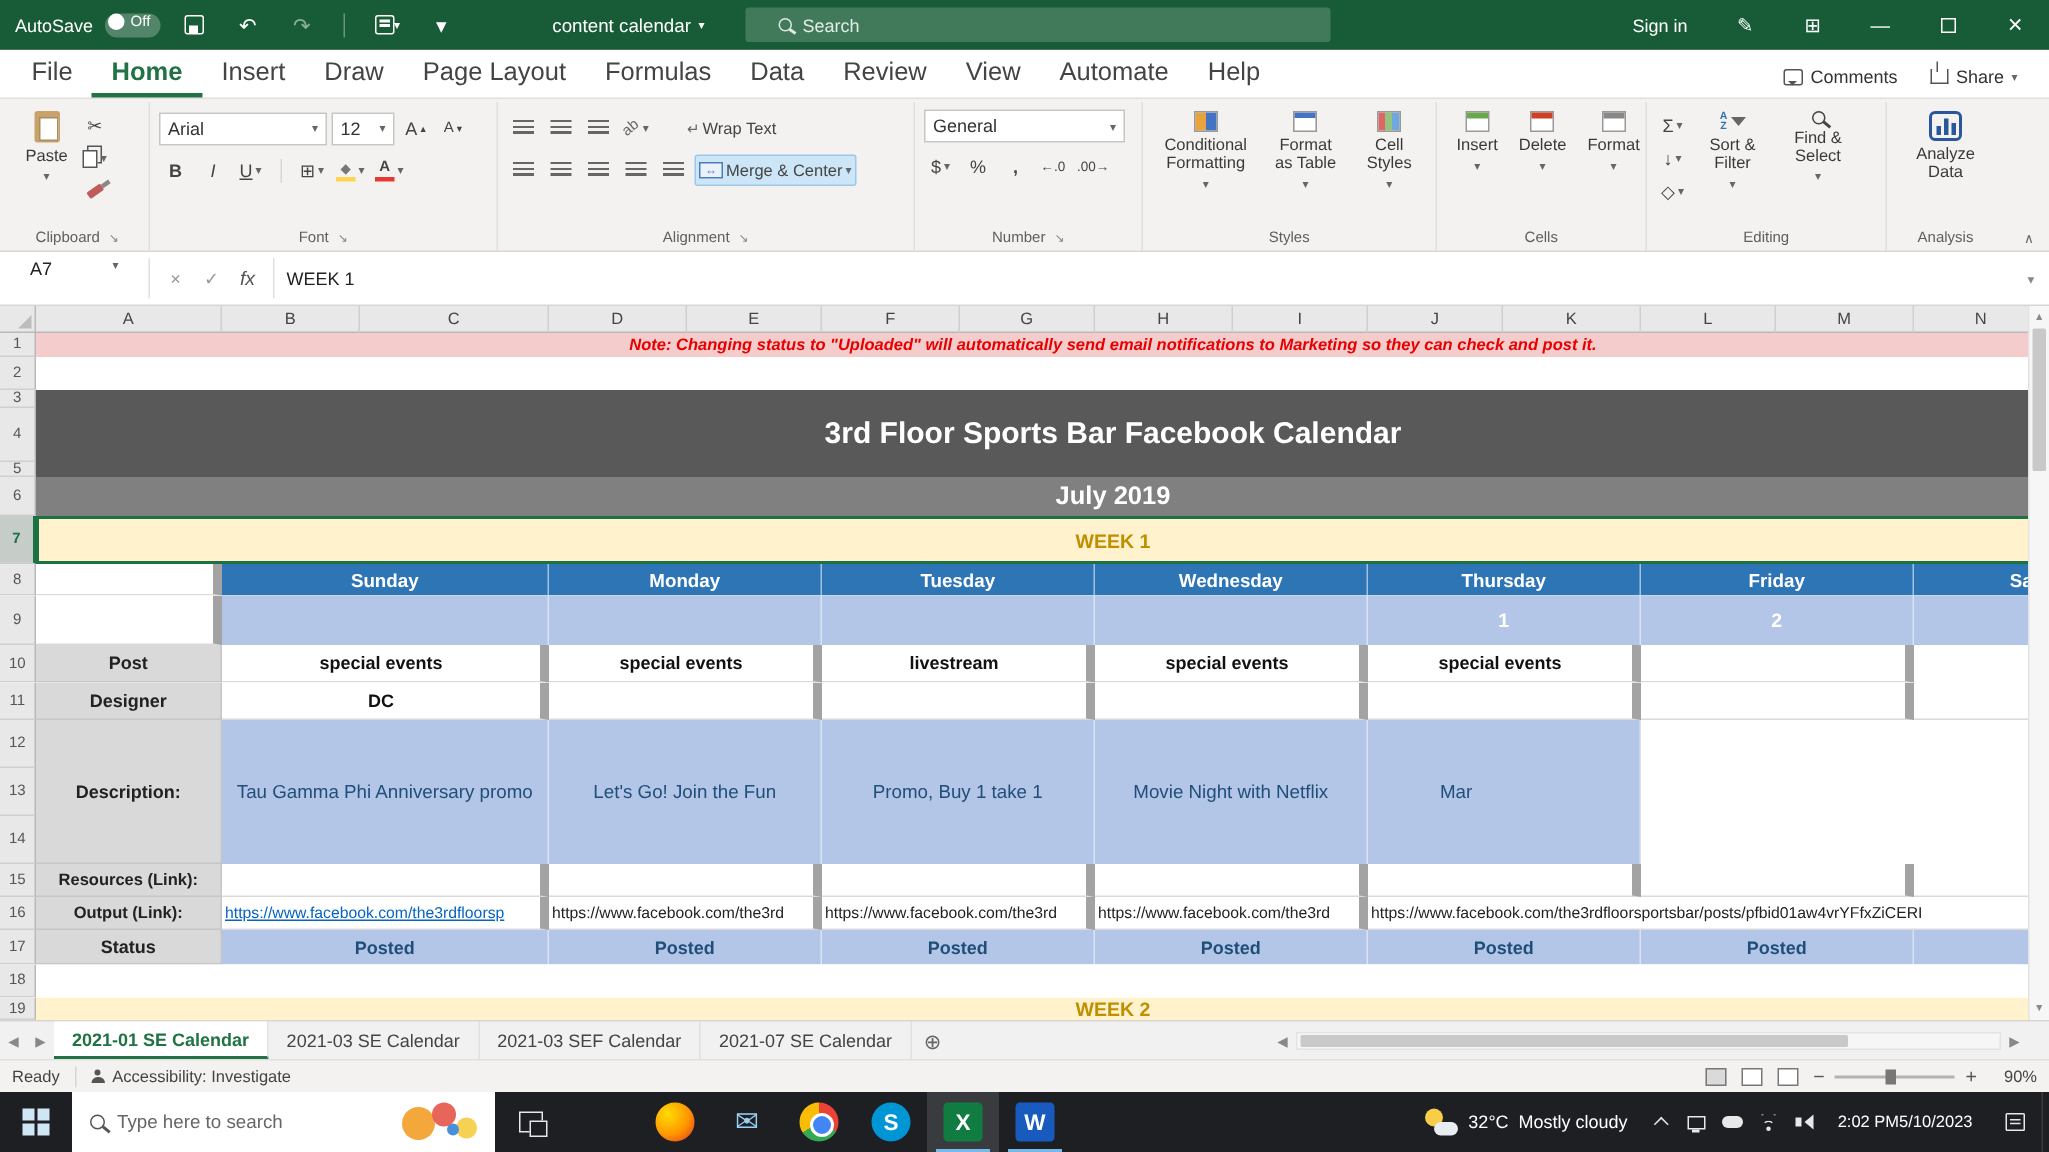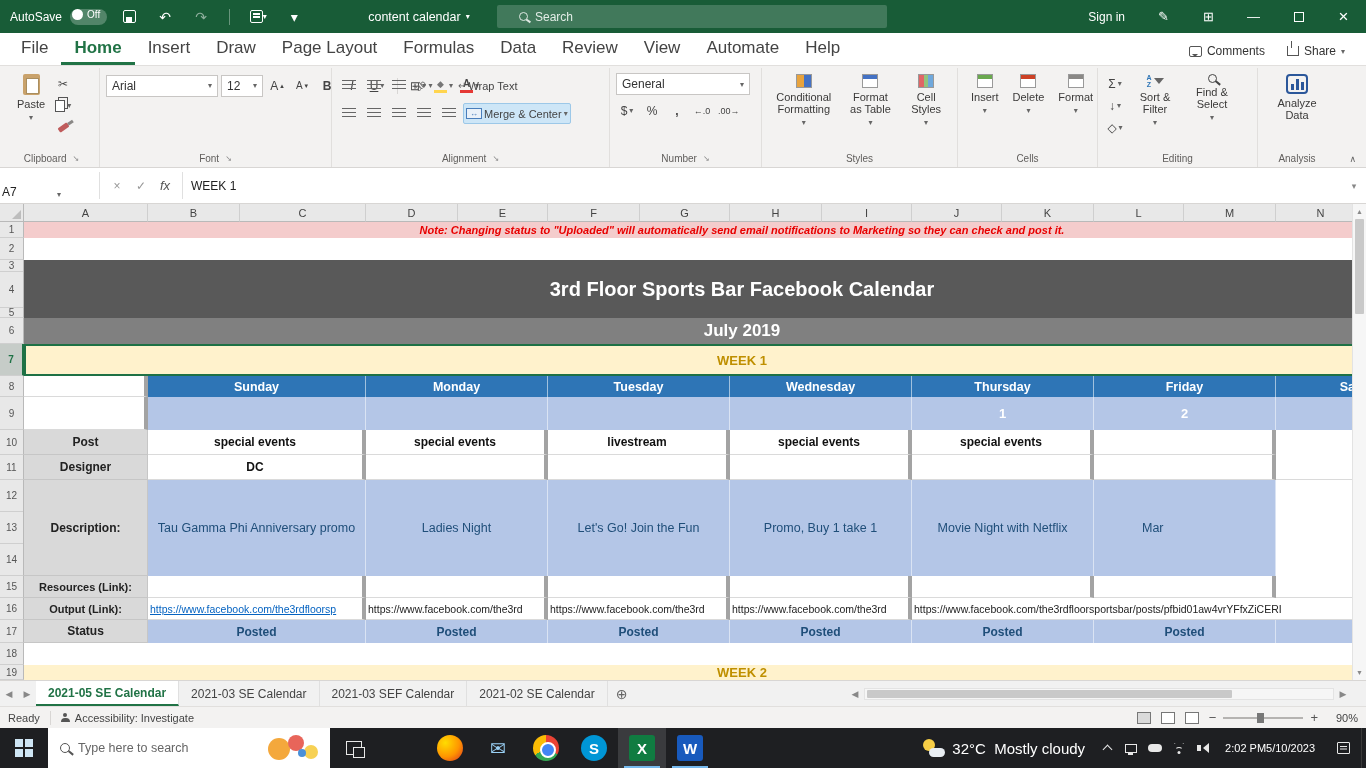--- a/index.html
+++ b/index.html
@@ -75,21 +75,21 @@
   .mag-ic{width:9px;height:9px;border:1.6px solid #444;border-radius:50%;position:relative}
   .mag-ic i{position:absolute;width:6px;height:1.6px;background:#444;right:-5px;bottom:-2px;transform:rotate(40deg)}
   .funnel{width:0;height:0;border:5px solid transparent;border-top:6px solid #666;position:relative;top:2px}
   .azcol{display:flex;flex-direction:column;font-size:7px;line-height:7px;font-weight:bold;color:#2E75B6}
   .ad-ic{width:22px;height:20px;border:2px solid #2B579A;border-radius:4px;display:flex;align-items:flex-end;justify-content:center;gap:2px;padding:2px}
   .ad-ic b{width:3px;background:#2B579A}
   .collapse-chev{position:absolute;right:10px;bottom:3px;font-size:9px;color:#666;cursor:pointer}
 
   
   .fbar{height:36px;background:#fff;display:flex;align-items:stretch;flex:none;border-bottom:1px solid #D8D6D4;padding:4px 0}
-  .namebox{width:100px;display:flex;align-items:flex-end;border-right:1px solid #E0E0E0;padding-left:2px}
+  .namebox{width:100px;display:flex;align-items:flex-start;border-right:1px solid #E0E0E0;padding-left:20px}
   .namebox input{border:none;outline:none;width:55px;font-size:12px;font-family:"Liberation Sans",sans-serif;color:#222}
   .fbtns{display:flex;align-items:center;gap:2px;padding:0 6px;border-right:1px solid #E0E0E0}
   .fbtn{width:22px;height:22px;display:flex;align-items:center;justify-content:center;color:#999;font-size:12px;cursor:pointer}
   .fxi{color:#555;font-style:italic;font-size:13px}
   .fcontent{flex:1;display:flex;align-items:center;padding-left:8px;font-size:12px;color:#222}
   .fexpand{width:24px;display:flex;align-items:center;justify-content:center;color:#888;font-size:9px;cursor:pointer}
 
   
   .sheet{position:relative;height:476px;flex:none;overflow:hidden;background:#fff}
   .hdrrow{display:flex;height:18px;width:1366px}
@@ -102,21 +102,21 @@
   .rhsub{flex:none;display:flex;align-items:center;justify-content:center;border-bottom:1px solid #CFCFCF;overflow:hidden}
   .rhsub:last-child{border-bottom:none}
   .rhsel{background:#C6CCC8;color:#1E7145;font-weight:bold;border-right:2px solid #1E7145}
   .cell{display:flex;align-items:center;justify-content:center;overflow:hidden;white-space:nowrap;cursor:cell}
   .cA{width:124px;flex:none}
   .cSun{width:218px;flex:none}
   .cDay{width:182px;flex:none}
   .cSat{width:182px;flex:none}
   .wide{width:1436px;flex:none}
   .fillw{flex:1;min-width:0}
-  .gl{border-right:4px solid #a3a3a3;border-bottom:1px solid #DADADA;background:#fff}
+  .gl{border-right:6px solid #a3a3a3;border-bottom:1px solid #DADADA;background:#fff}
   .lab{background:#D9D9D9;font-weight:bold;font-size:12px;color:#222;border-right:1px solid #C6C6C6;border-bottom:1px solid #C6C6C6}
   .note{background:#F4CCCC;color:#E80000;font-weight:bold;font-style:italic;font-size:11px}
   .btitle{background:#595959;color:#fff;font-weight:bold;font-size:20px}
   .bmonth{background:#808080;color:#fff;font-weight:bold;font-size:17px}
   .bweek{background:#FFF2CC;color:#BF8F00;font-weight:bold;font-size:13px}
   .sel{border:2px solid #1E7145}
   .dhdr{background:#2E75B6;color:#fff;font-weight:bold;font-size:12.5px;border-right:1px solid rgba(255,255,255,.55)}
   .dt{background:#B4C6E7;color:#fff;font-weight:bold;font-size:13px;border-right:1px solid rgba(255,255,255,.5)}
   .desc{background:#B4C6E7;color:#1F4E79;font-size:12.5px;border-right:1px solid rgba(255,255,255,.5)}
   .stat{background:#B4C6E7;color:#1F4E79;font-weight:bold;font-size:12px;border-right:1px solid rgba(255,255,255,.5)}
@@ -182,21 +182,21 @@
   .appsq{width:26px;height:26px;border-radius:3px;display:flex;align-items:center;justify-content:center;color:#fff;font-weight:bold;font-size:15px}
   .excel-sq{background:#107C41}
   .word-sq{background:#185ABD}
   .openline{position:absolute;bottom:0;left:6px;right:6px;height:2.5px;background:#76B9ED}
   .tkbtn.activeapp{background:#3a3b3e}
   .tray{margin-left:auto;display:flex;align-items:center;height:100%}
   .weather{display:flex;align-items:center;gap:7px;padding:0 10px;height:100%;cursor:pointer}
   .suncloud{position:relative;width:22px;height:18px}
   .suncloud .sun{position:absolute;left:0;top:0;width:12px;height:12px;border-radius:50%;background:#F7CE46}
   .suncloud .cloud{position:absolute;right:0;bottom:0;width:16px;height:9px;border-radius:6px;background:#E8EDF2}
-  .wtxt{font-size:15px;white-space:nowrap}
+  .wtxt{font-size:12px;white-space:nowrap}
   .trayic{width:24px;height:40px;display:flex;align-items:center;justify-content:center;cursor:pointer}
   .chevup{width:7px;height:7px;border-left:1.6px solid #e8e8e8;border-top:1.6px solid #e8e8e8;transform:rotate(45deg);margin-top:3px}
   .monic{width:12px;height:9px;border:1.4px solid #e8e8e8;position:relative}
   .monic::after{content:"";position:absolute;left:2px;bottom:-3px;width:5px;height:1.5px;background:#e8e8e8}
   .cloudic{width:14px;height:8px;border-radius:6px;background:#e8e8e8}
   .wifiic{position:relative;width:14px;height:11px;overflow:hidden}
   .wifiic b{position:absolute;left:50%;bottom:-1px;transform:translateX(-50%);border:1.6px solid #e8e8e8;border-radius:50%;border-bottom-color:transparent;border-left-color:transparent;border-right-color:transparent}
   .w1{width:14px;height:14px}.w2{width:8px;height:8px}.w3{width:3px;height:3px;background:#e8e8e8;border:none!important;border-radius:50%;bottom:0!important}
   .spk{display:flex;align-items:center}
   .spk .bx{width:4px;height:6px;background:#e8e8e8}
@@ -298,21 +298,21 @@
             </span>
         </div>
       </div>
       <div class="glabel">
           <span>Clipboard</span>
           <span class="launcher">↘</span>
         </div>
     </div>
 
     <div class="rgroup" style="width:232px">
-      <div class="rbody" style="flex-direction:row;gap:3px;padding-top:3px">
+      <div class="rbody" style="flex-direction:column;gap:3px;padding-top:3px">
         <div class="fontrow">
           <span class="combo" style="width:112px">
               <span>Arial</span>
               <span class="chev">▾</span>
             </span>
           <span class="combo" style="width:42px">
               <span>12</span>
               <span class="chev">▾</span>
             </span>
           <span class="sbtn">
@@ -649,21 +649,20 @@
     </div>
 
     <div class="row" style="height:96px">
       <div class="rh rhstack">
         <div class="rhsub" style="height:32px">12</div>
         <div class="rhsub" style="height:32px">13</div>
         <div class="rhsub" style="flex:1">14</div>
       </div>
       <div class="cell cA lab">Description:</div>
       <div class="cell cSun desc">Tau Gamma Phi Anniversary promo</div>
-      <div class="cell cDay desc">Ladies Night</div>
       <div class="cell cDay desc">Let's Go! Join the Fun</div>
       <div class="cell cDay desc">Promo, Buy 1 take 1</div>
       <div class="cell cDay desc">Movie Night with Netflix</div>
       <div class="cell cSat desc" style="justify-content:flex-start;padding-left:48px">Mar</div>
     </div>
 
     <div class="row" style="height:22px">
       <div class="rh">15</div>
       <div class="cell cA lab" style="font-size:11px">Resources (Link):</div>
       <div class="cell cSun gl"></div>
@@ -711,24 +710,24 @@
       <span class="scrarrow">▲</span>
       <div class="vthumb"></div>
       <div class="vfill"></div>
       <span class="scrarrow">▼</span>
     </div>
   </div>
 
   <div class="tabbar">
     <span class="tnav">◀</span>
     <span class="tnav">▶</span>
-    <span class="stab active">2021-05 SE Calendar</span>
+    <span class="stab active">2021-01 SE Calendar</span>
     <span class="stab">2021-03 SE Calendar</span>
     <span class="stab">2021-03 SEF Calendar</span>
-    <span class="stab">2021-02 SE Calendar</span>
+    <span class="stab">2021-07 SE Calendar</span>
     <span class="addsheet">⊕</span>
     <div class="hscroll">
       <span class="tnav">◀</span>
       <div class="htrack">
           <div class="hthumb"></div>
         </div>
       <span class="tnav">▶</span>
     </div>
   </div>
 

